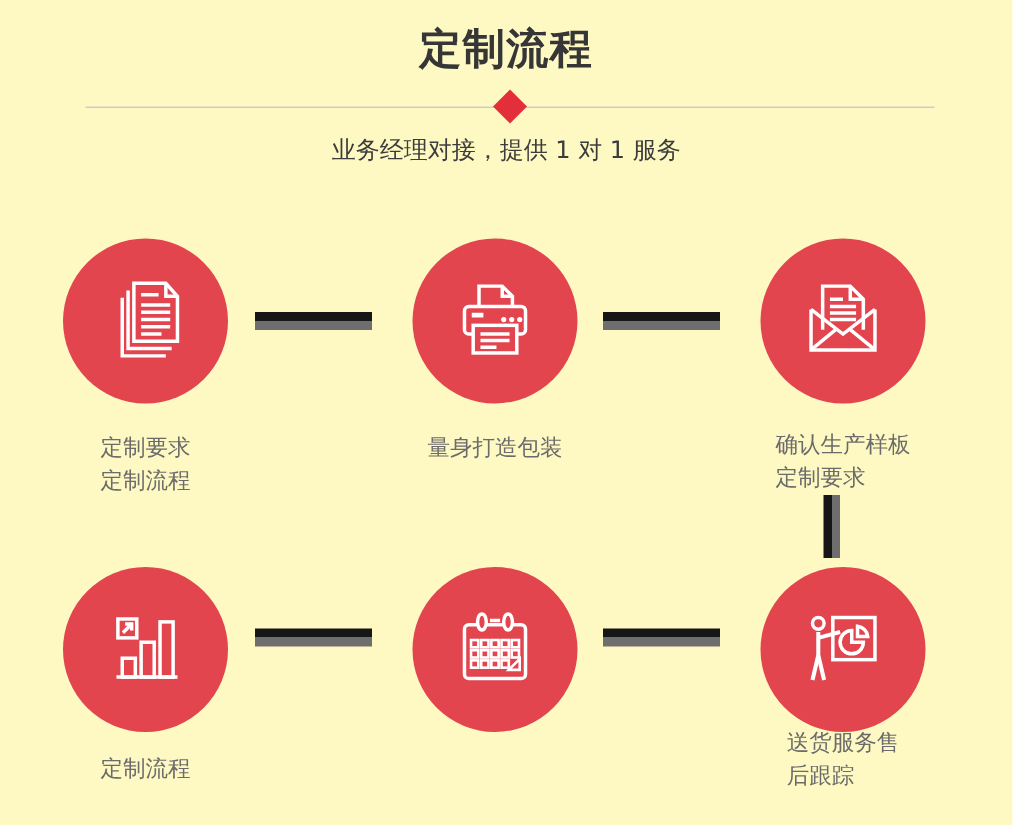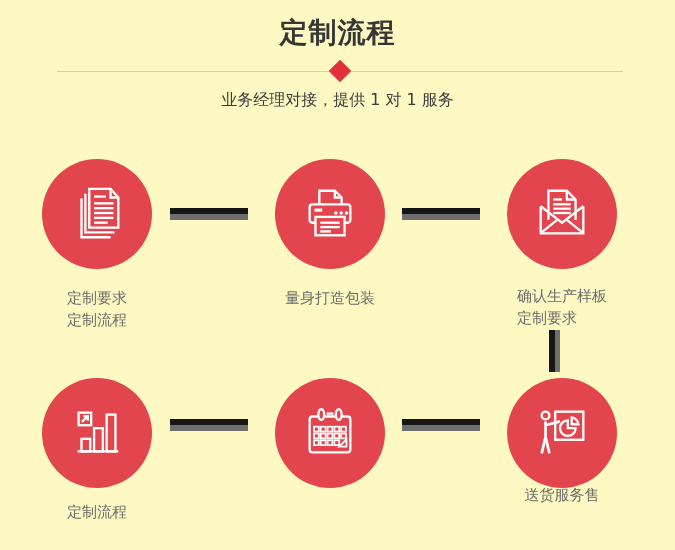--- a/index.html
+++ b/index.html
@@ -190,16 +190,17 @@
         <path d="M15 20 V36" stroke-width="2.8"></path>
         <path d="M15 36 L11 53" stroke-width="2.8"></path>
         <path d="M15 36 L19 53" stroke-width="2.8"></path>
         <path d="M15 24 L30 20" stroke-width="2.8"></path>
       </g>
     </svg>
   </div>
   <div class="step-label l6">
     <span class="lines">
       <div>送货服务售</div>
+      <div>后跟踪</div>
     </span>
   </div>
 
 </div>
 
 </body></html>

